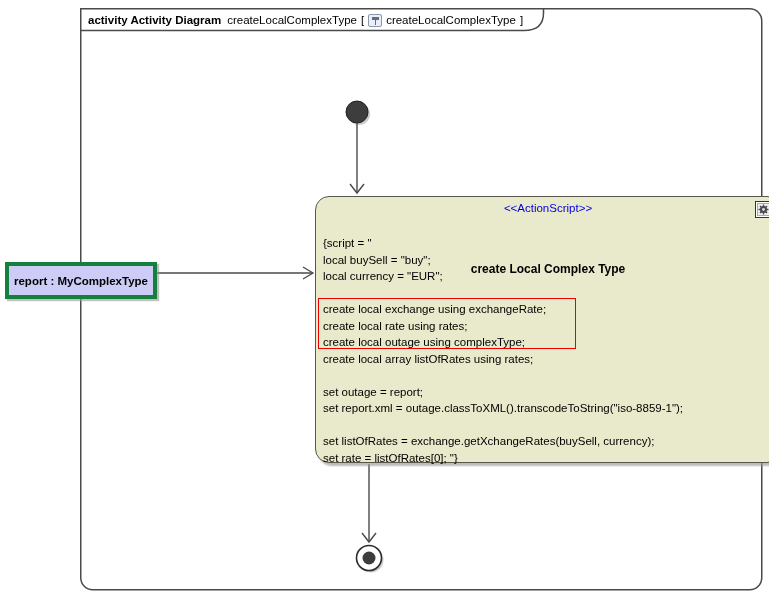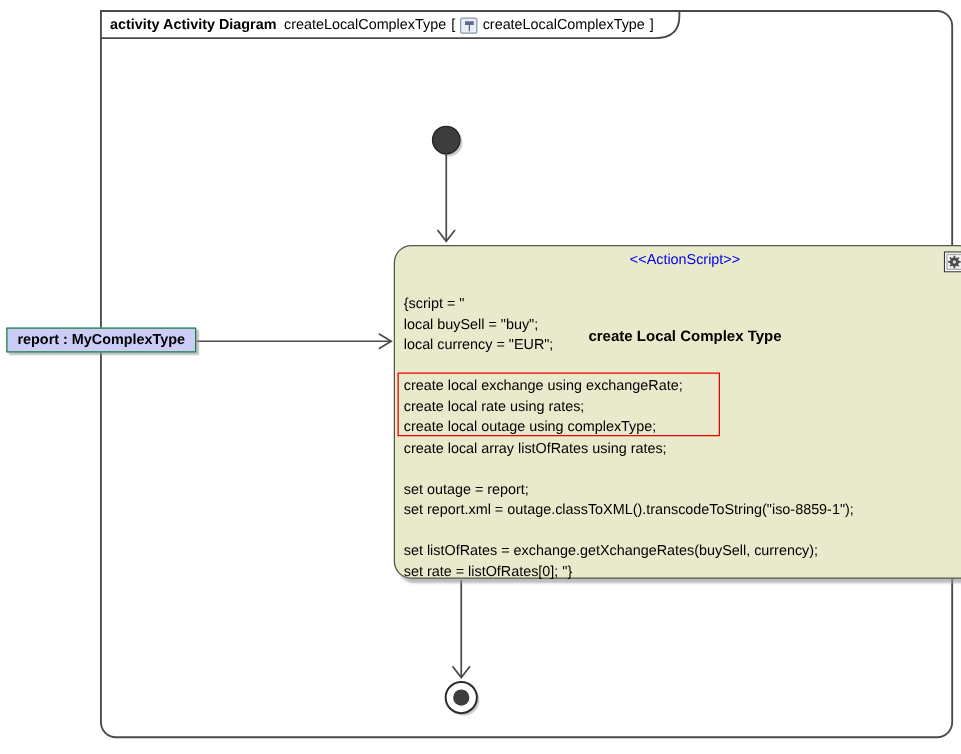--- a/index.html
+++ b/index.html
@@ -48,22 +48,22 @@
   .highlight-box{
     position:absolute;left:2px;top:101px;width:258px;height:51px;
     box-sizing:border-box;border:1.4px solid #ee0000;pointer-events:none;
   }
   .corner-btn{
     position:absolute;right:8px;top:4px;width:17px;height:17px;line-height:0;
   }
 
   
   .pin-label{
-    position:absolute;left:5px;top:262px;width:152px;height:20px;z-index:3;
-    box-sizing:border-box;background:#ccccf6;border:1px solid #15803d;
+    position:absolute;left:5px;top:262px;width:152px;height:37px;z-index:3;
+    box-sizing:border-box;background:#ccccf6;border:4px solid #15803d;
     box-shadow:2px 2px 1px rgba(150,150,150,0.6);
     display:flex;align-items:center;justify-content:center;
     font-size:11.5px;font-weight:bold;white-space:nowrap;
   }
 </style>
 </head>
 <body>
 
 <div class="canvas">
 

